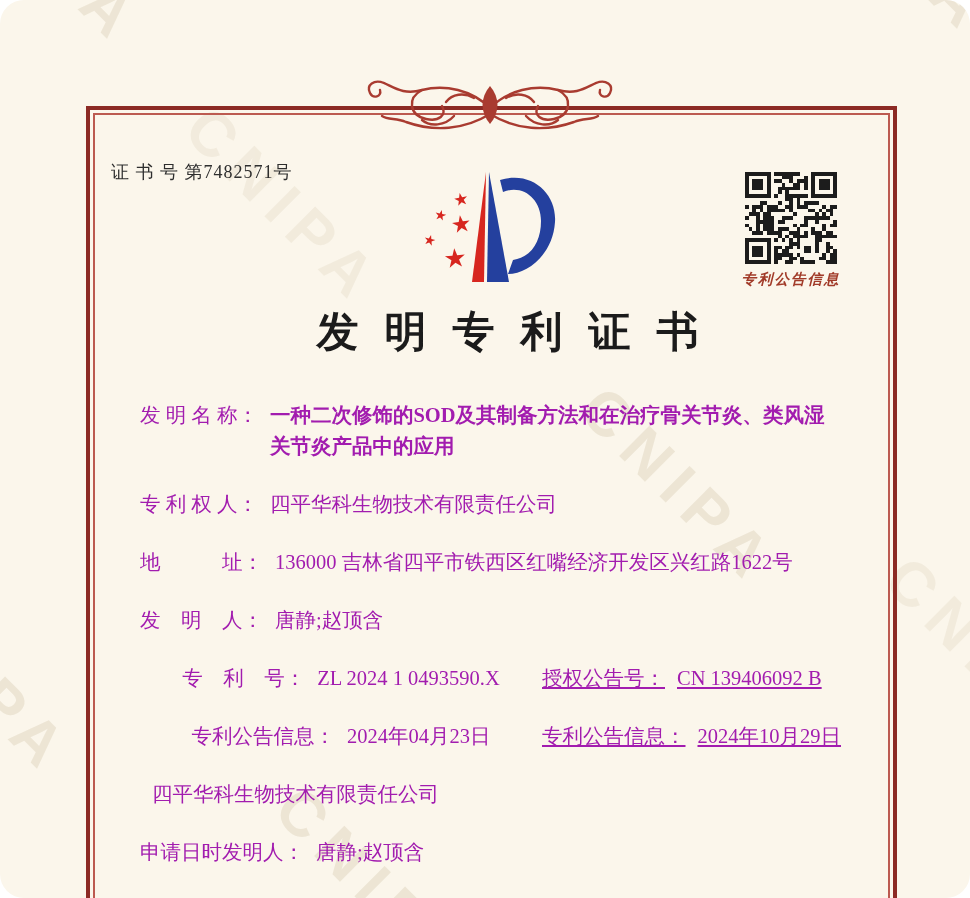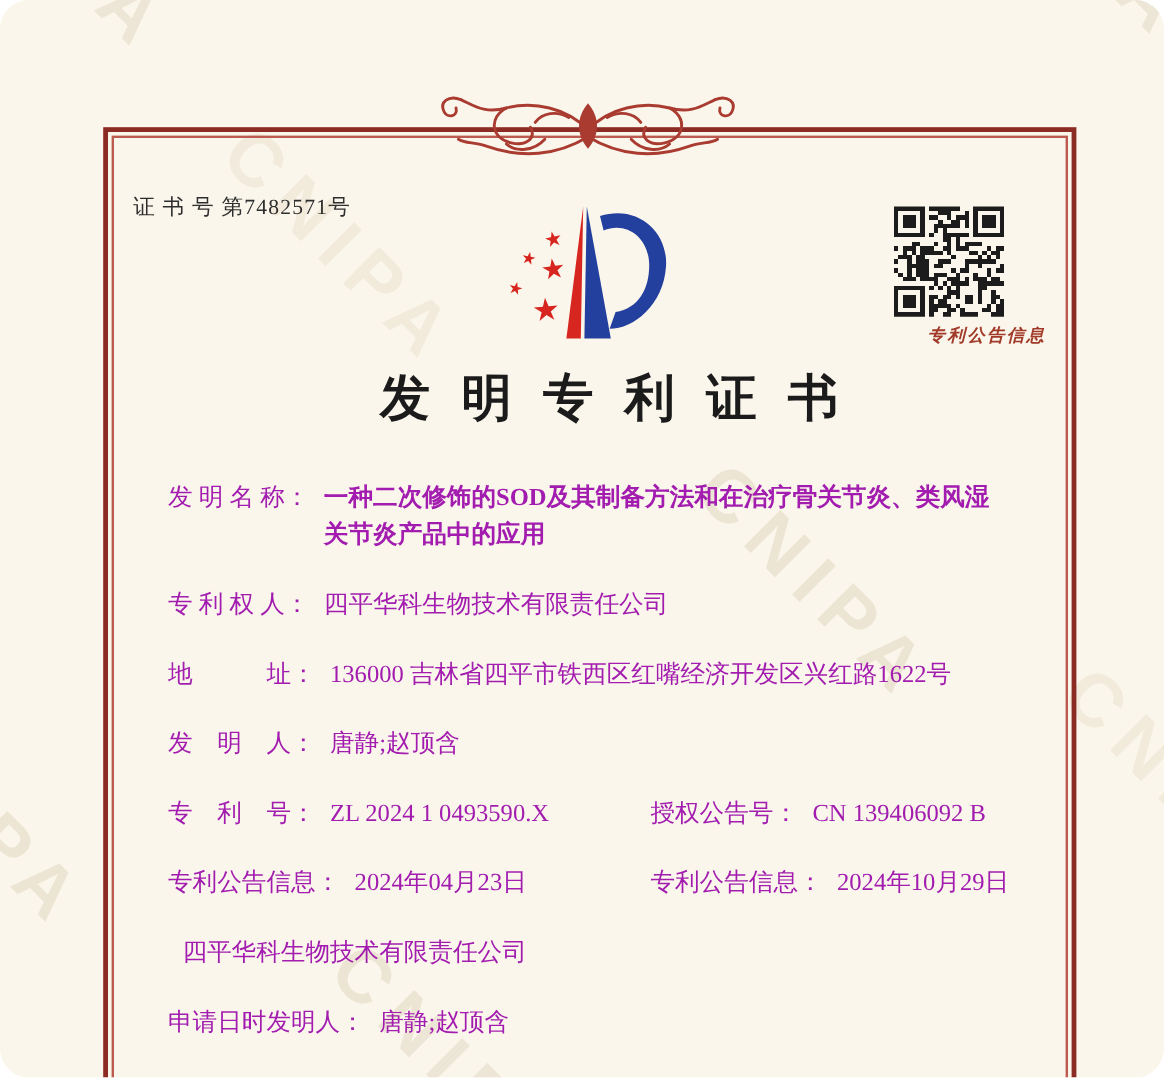--- a/index.html
+++ b/index.html
@@ -38,40 +38,40 @@
   }
   .ornament{position:absolute;left:330px;top:72px;width:320px;height:70px;z-index:3;}
   .cert-no{
     position:absolute;left:111px;top:160px;
     font-size:18px;color:#2e2e2e;letter-spacing:1px;z-index:4;
   }
   .logo{position:absolute;left:420px;top:164px;width:145px;height:126px;z-index:4;}
   .qr-wrap{position:absolute;left:745px;top:172px;width:92px;height:92px;z-index:4;}
   .qr-caption{
     position:absolute;left:710px;top:270px;width:162px;
-    text-align:right;font-size:14.5px;font-style:italic;font-weight:bold;
+    text-align:center;font-size:14.5px;font-style:italic;font-weight:bold;
     color:#a13a28;letter-spacing:2px;z-index:4;
   }
   .title{
     position:absolute;left:86px;top:288px;width:811px;
     text-align:center;
     font-size:42px;font-weight:bold;color:#1b1b1b;
     letter-spacing:26px;text-indent:26px;
     z-index:4;margin:16px;
   }
   .fields{
     position:absolute;left:140px;top:400px;width:740px;
     font-size:20.5px;line-height:31px;color:#a21caf;z-index:4;
   }
   .f-row{display:flex;align-items:flex-start;margin-bottom:27px;}
   .f-label{white-space:pre;flex:none;}
   .f-value{margin-left:12px;}
   .f-value.wrapped{display:inline-block;width:572px;font-weight:bold;}
-  .cols .left{width:402px;display:flex;flex:none;}
-  .cols .right{display:flex;}
+  .cols .left{width:402px;display:flex;flex:none;justify-content:center;}
+  .cols .right{display:flex;text-decoration:underline;}
 </style>
 </head>
 <body>
 
 <div class="page">
 
   <div class="wm" style="left:-80px;top:-90px;">CNIPA</div>
   <div class="wm" style="left:770px;top:-100px;">CNIPA</div>
   <div class="wm faint" style="left:160px;top:170px;">CNIPA</div>
   <div class="wm" style="left:555px;top:450px;">CNIPA</div>

